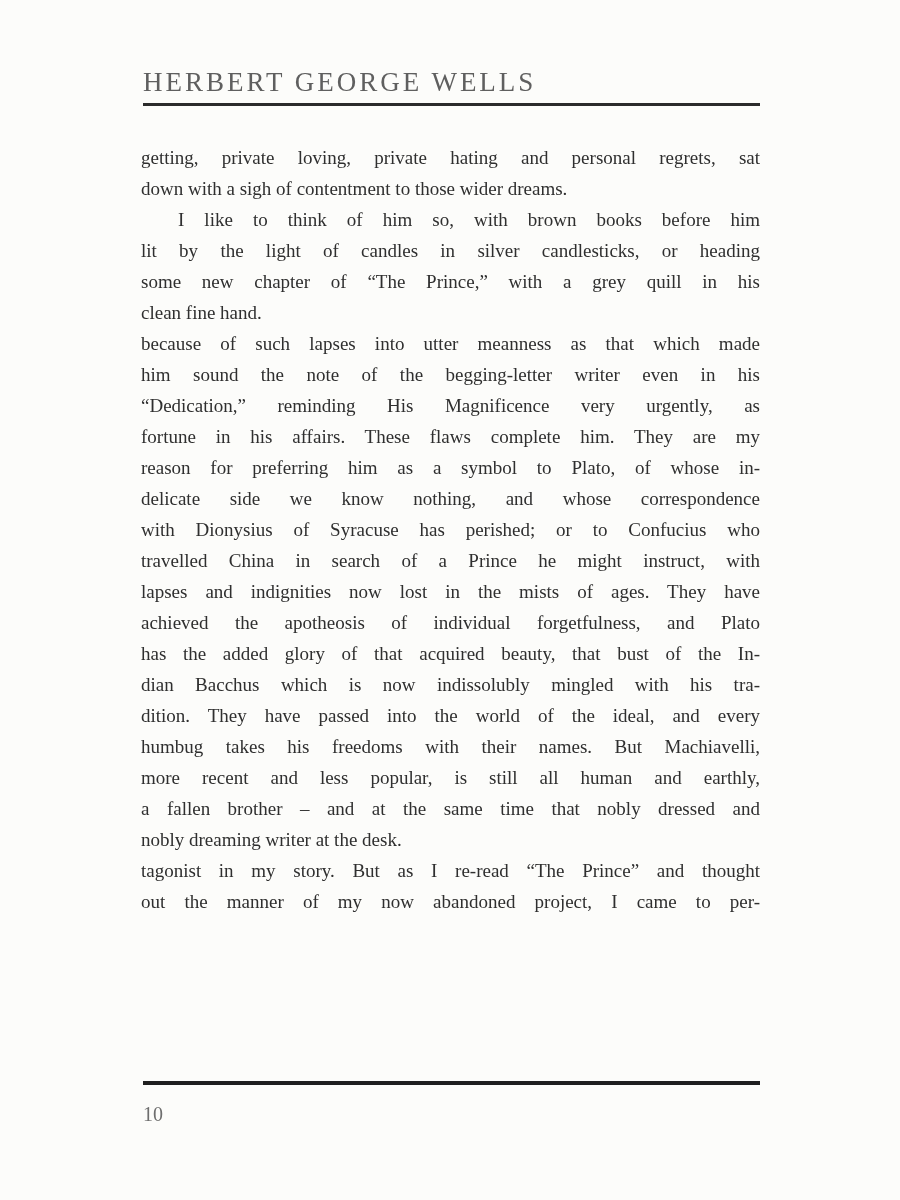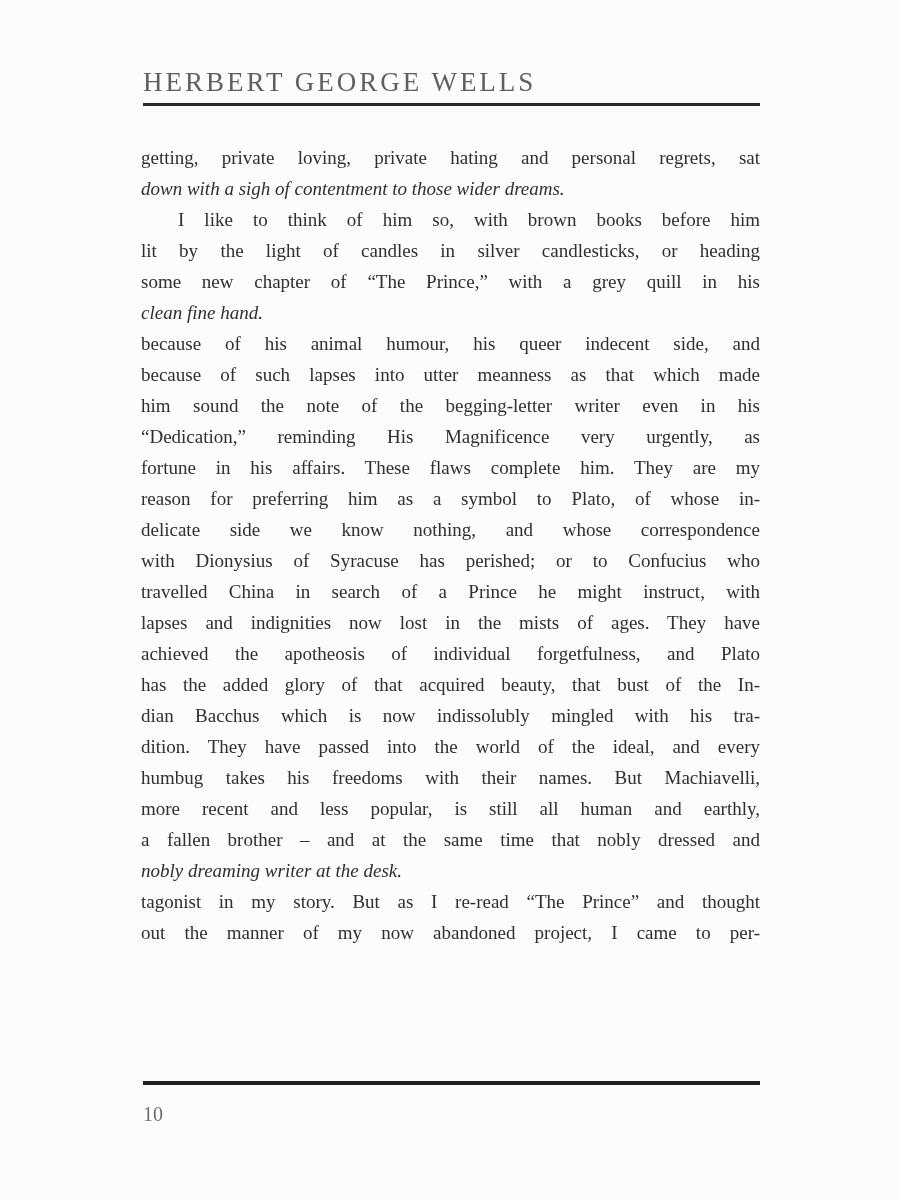--- a/index.html
+++ b/index.html
@@ -49,21 +49,20 @@
     line-height: 31px;
     color: #2f2f2f;
   }
   .line {
     text-align: justify;
     text-align-last: justify;
     white-space: normal;
   }
   .line.para-end {
     text-align-last: left;
-    font-style: italic;
   }
   .line.indent {
     text-indent: 37px;
   }
   .page-footer {
     position: absolute;
     left: 143px;
     width: 617px;
     top: 1081px;
   }
@@ -88,21 +87,20 @@
     <div class="rule rule-top"></div>
   </header>
 
   <main class="body-text" id="body-text">
       <div class="line">getting, private loving, private hating and personal regrets, sat</div>
       <div class="line para-end">down with a sigh of contentment to those wider dreams.</div>
       <div class="line indent">I like to think of him so, with brown books before him</div>
       <div class="line">lit by the light of candles in silver candlesticks, or heading</div>
       <div class="line">some new chapter of “The Prince,” with a grey quill in his</div>
       <div class="line para-end">clean fine hand.</div>
-      <div class="line">because of his animal humour, his queer indecent side, and</div>
       <div class="line">because of such lapses into utter meanness as that which made</div>
       <div class="line">him sound the note of the begging-letter writer even in his</div>
       <div class="line">“Dedication,” reminding His Magnificence very urgently, as</div>
       <div class="line">fortune in his affairs. These flaws complete him. They are my</div>
       <div class="line">reason for preferring him as a symbol to Plato, of whose in-</div>
       <div class="line">delicate side we know nothing, and whose correspondence</div>
       <div class="line">with Dionysius of Syracuse has perished; or to Confucius who</div>
       <div class="line">travelled China in search of a Prince he might instruct, with</div>
       <div class="line">lapses and indignities now lost in the mists of ages. They have</div>
       <div class="line">achieved the apotheosis of individual forgetfulness, and Plato</div>

